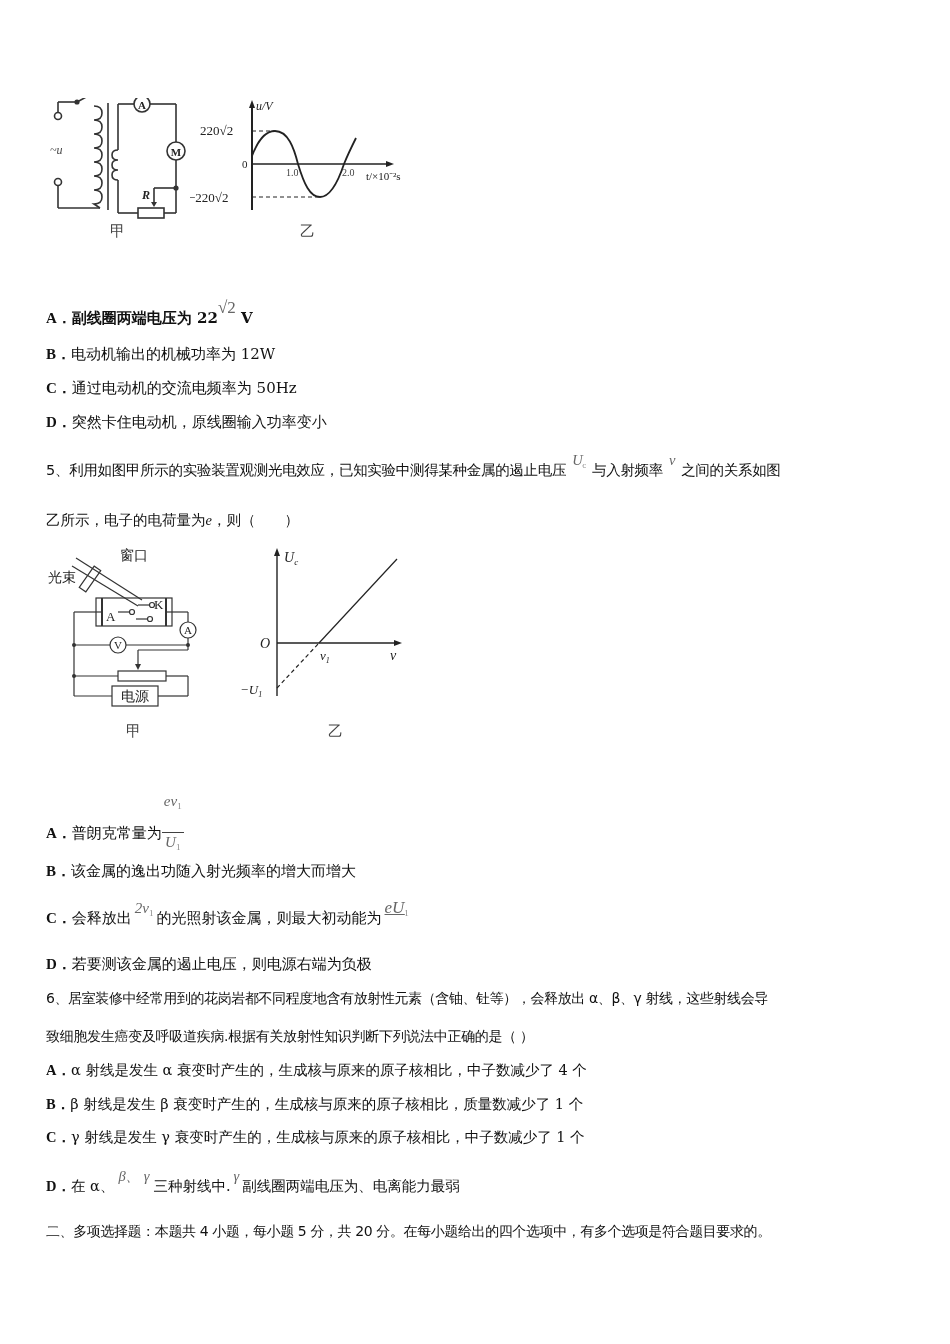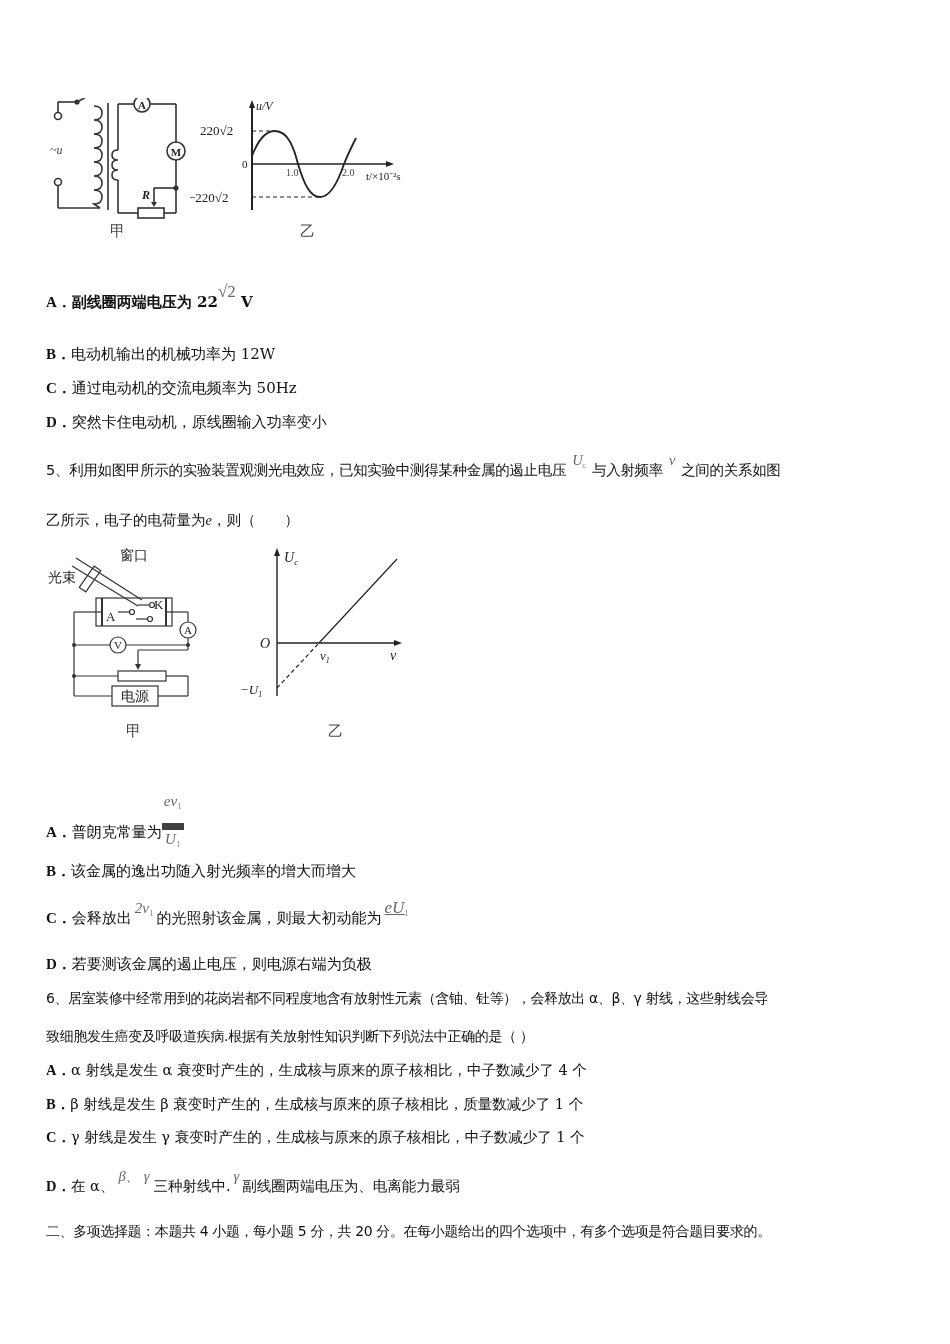--- a/index.html
+++ b/index.html
@@ -10,21 +10,21 @@
   }
   .abs { position: absolute; }
   .line { position: absolute; left: 46px; font-size: 15px; line-height: 20px; white-space: nowrap; }
   .opt-letter { font-weight: bold; font-family: "Liberation Serif", serif; }
   .b { font-weight: bold; }
   .mathgray { color: #666; font-family: "Liberation Serif", serif; font-style: italic; }
   .sub { font-size: 9px; vertical-align: -3px; font-style: normal; color: #888; }
   .cap { position: absolute; font-size: 15px; color: #444; }
   svg text { font-family: "Liberation Serif", serif; }
   .frac { display: inline-block; vertical-align: middle; text-align: center; position: relative; top: -6px; }
-  .frac .num { display: block; border-bottom: 7px solid #404040; padding: 0 2px 8px; line-height: 18px; }
+  .frac .num { display: block; border-bottom: 1px solid #404040; padding: 0 2px 17px; line-height: 18px; }
   .frac .den { display: block; line-height: 18px; }
   .sup-math { position: relative; top: -10px; }
 </style>
 </head>
 <body>
 
 <div class="abs" style="left:46px; top:98px; width:140px; height:145px;">
   <svg width="140" height="145" viewBox="0 0 140 145">
     <g stroke="#333" stroke-width="1.6" fill="none">
 
@@ -90,21 +90,21 @@
     <text x="10" y="37" font-size="13" fill="#222">220√2</text>
     <text x="-2" y="104" font-size="13" fill="#222">−220√2</text>
     <text x="52" y="70" font-size="11" fill="#222">0</text>
     <text x="96" y="78" font-size="10" fill="#444">1.0</text>
     <text x="152" y="78" font-size="10" fill="#444">2.0</text>
     <text x="176" y="82" font-size="11" fill="#222">t/×10⁻²s</text>
   </svg>
 </div>
 <div class="cap" style="left:300px; top:222px;">乙</div>
 
-<div class="line" style="top:292px;">
+<div class="line" style="top:308px;">
   <span class="opt-letter">A．</span><span class="b">副线圈两端电压为 22</span><span class="mathgray sup-math" style="font-style:normal; font-size:17px;">√2</span><span class="b"> V</span>
 </div>
 <div class="line" style="top:344px;">
   <span class="opt-letter">B．</span><span>电动机输出的机械功率为 12W</span>
 </div>
 <div class="line" style="top:378px;">
   <span class="opt-letter">C．</span><span>通过电动机的交流电频率为 50Hz</span>
 </div>
 <div class="line" style="top:412px;">
   <span class="opt-letter">D．</span><span>突然卡住电动机，原线圈输入功率变小</span>

